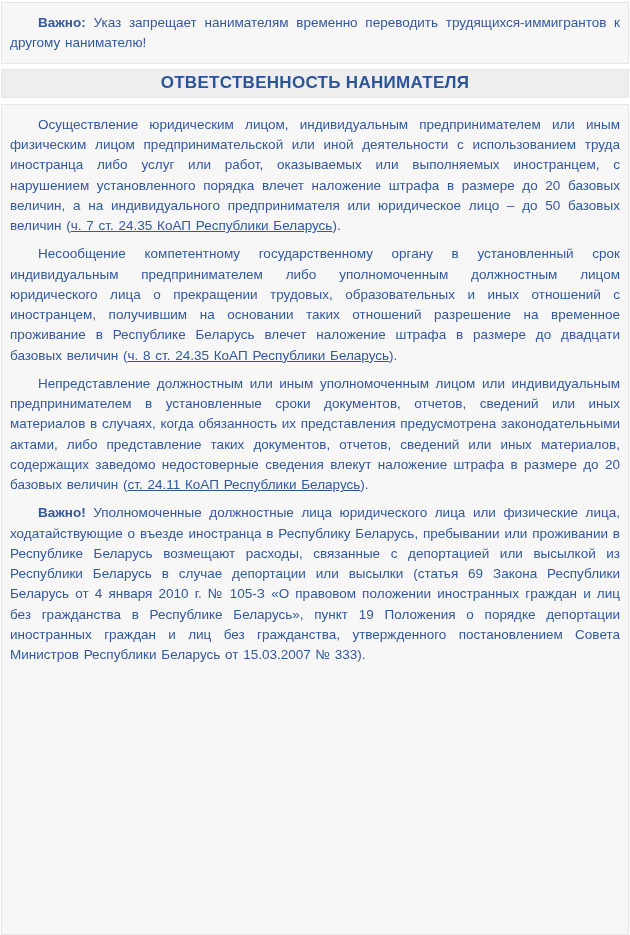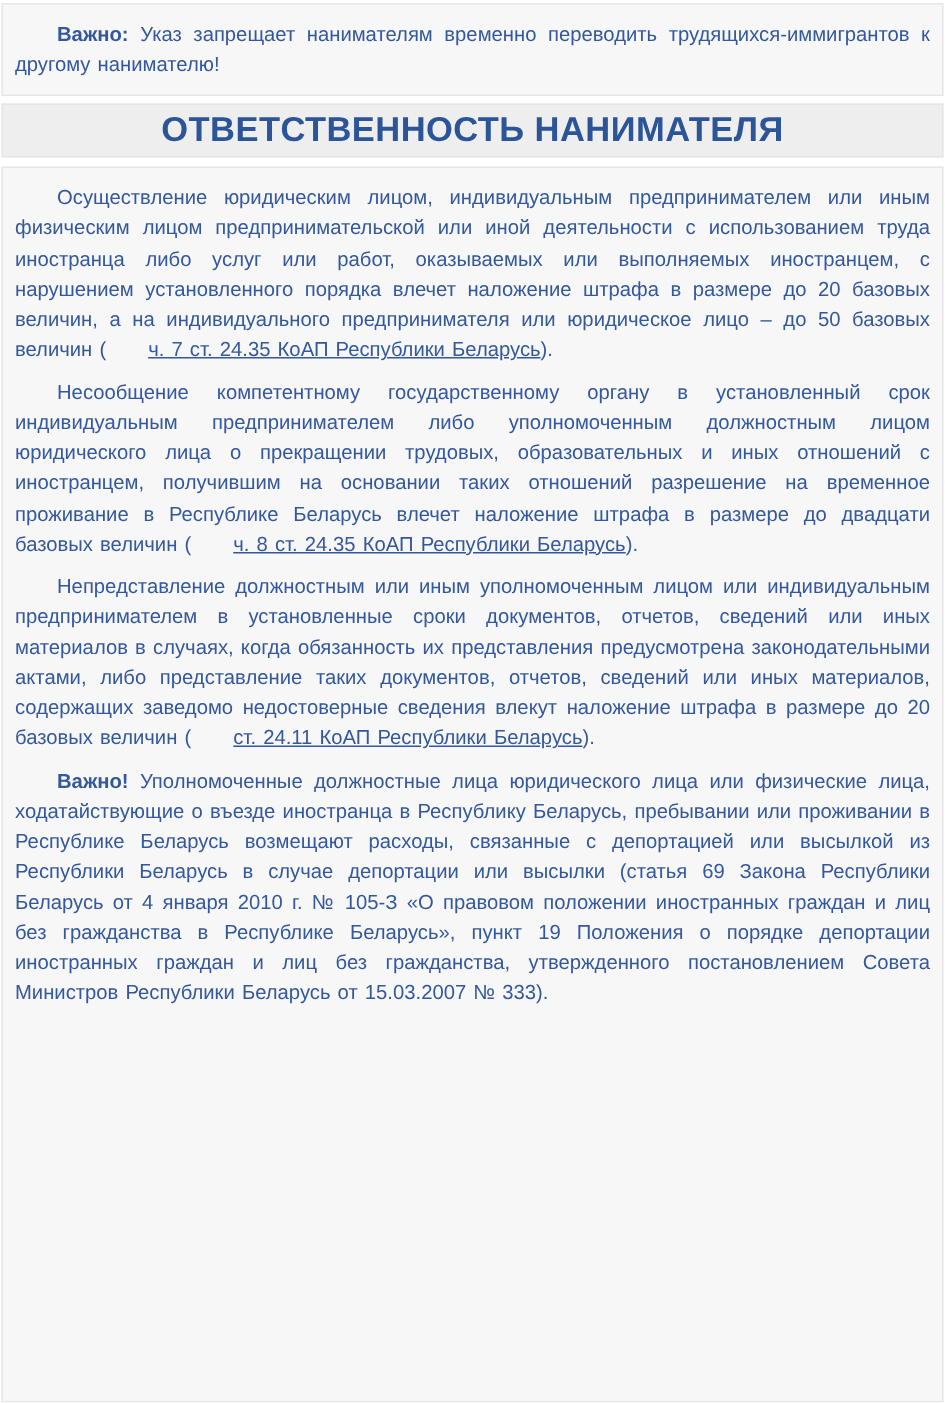--- a/index.html
+++ b/index.html
@@ -33,21 +33,21 @@
   .band {
     background: var(--band_bg, #eeeeef);
     border: 1px solid var(--border, #e6e6e7);
     margin: 5px 1px 6px 1px;
     padding: 3px 8px 4px 8px;
     text-align: center;
     flex: 0 0 auto;
   }
   .band h1 {
     margin: 0;
-    font-size: 23px;
+    font-size: 17px;
     line-height: 1.2;
     font-weight: bold;
     letter-spacing: 0.3px;
     color: var(--heading, #2b5597);
   }
   .body-box {
     flex: 1 1 auto;
   }
   .para {
     margin: 8px 0 0 0;
@@ -56,21 +56,20 @@
     line-height: 1.5;
     text-align: justify;
     word-spacing: 1px;
   }
   .ind-sm { text-indent: 28px; }
   .ind-lg { text-indent: 38px; }
   .bold { font-weight: bold; }
   .ref-link {
     color: inherit;
     cursor: pointer;
-    margin-left: 28px;
   }
 </style>
 </head>
 <body>
 
 <div class="page">
 
   <section class="box notice-box">
     <p class="para ind-sm"><span class="bold">Важно:</span><span> Указ запрещает нанимателям временно переводить трудящихся-иммигрантов к другому нанимателю!</span></p>
   </section>

